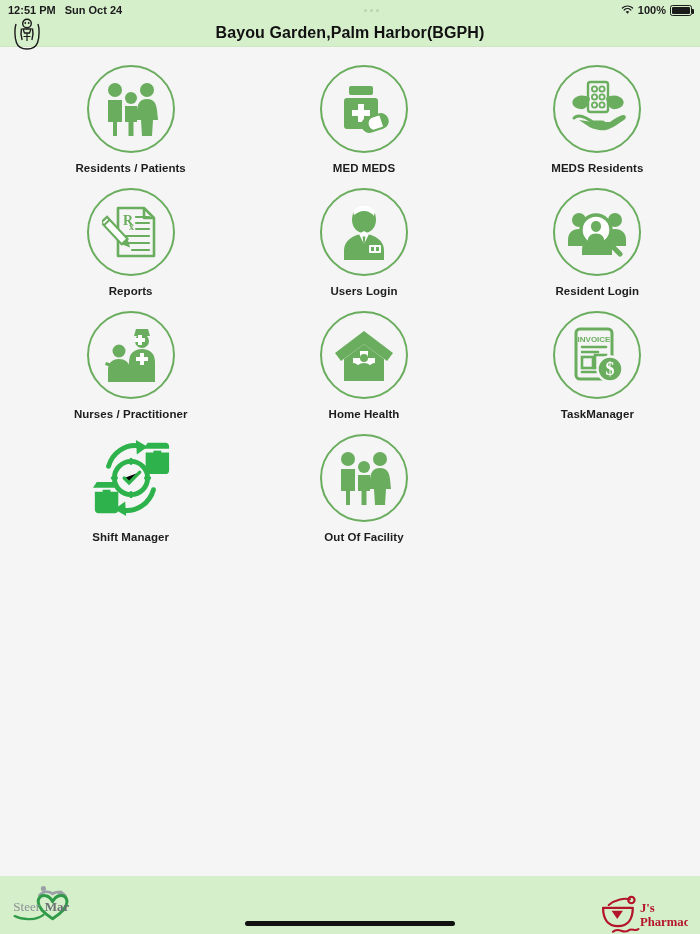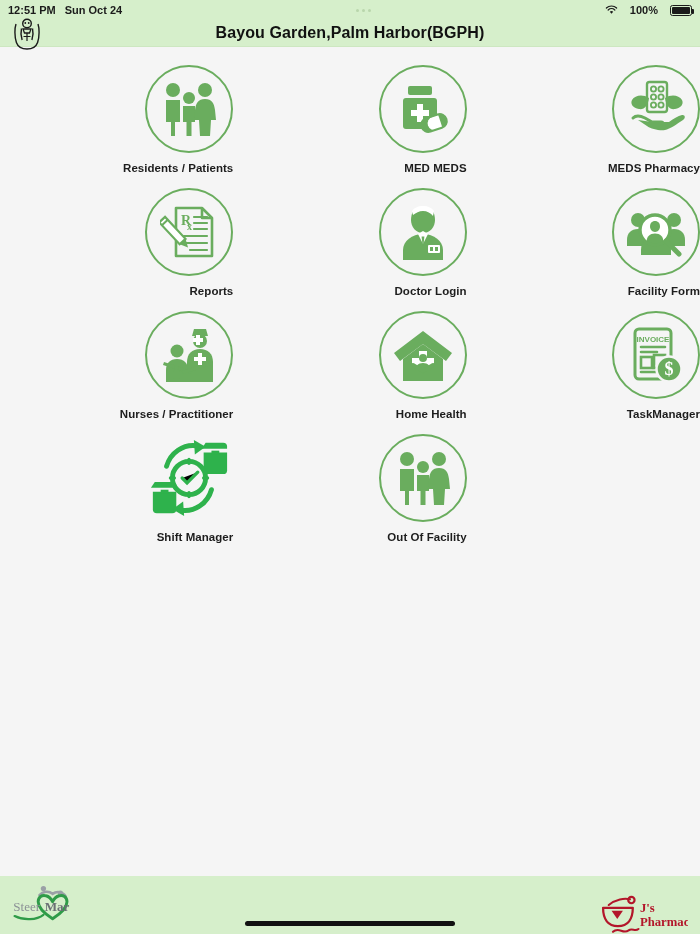--- a/index.html
+++ b/index.html
@@ -12,21 +12,21 @@
   .screen { position: relative; width: 700px; height: 934px; display: flex; flex-direction: column; background:#f5f5f5; }
 
   
   .statusbar {
     height: 20px; background: #d6efcb; flex: 0 0 20px;
     display: flex; align-items: center; padding: 0 8px;
     font-size: 11px; color: #1b1b1b; font-weight: 600;
   }
   .sb-left { display: flex; align-items: center; gap: 9px; }
   .sb-spacer { flex: 1 1 auto; }
-  .sb-right { display: flex; align-items: center; gap: 12px; }
+  .sb-right { display: flex; align-items: center; gap: 4px; }
   .sb-dots { display:flex; gap:3px; align-items:center; }
   .sb-dots i { width:3px;height:3px;border-radius:50%;background:#b9d6ac;display:block; }
   .batt { width: 22px; height: 11px; border: 1px solid #1b1b1b; border-radius: 2.5px; position: relative; }
   .batt::after { content:""; position:absolute; right:-3px; top:3px; width:2px; height:5px; background:#1b1b1b; border-radius:0 1px 1px 0; }
   .batt i { position:absolute; left:1px; top:1px; bottom:1px; width:18px; background:#1b1b1b; border-radius:1px; display:block; }
 
   
   .header {
     height: 27px; flex: 0 0 27px; background: #d6efcb;
     display: flex; align-items: center; position: relative;
@@ -34,21 +34,21 @@
   }
   .brandmark { position: absolute; left: 10px; top: -5px; width: 34px; height: 36px; }
   .header-title {
     width: 100%; text-align: center; font-size: 16px; font-weight: 700; color: #111; letter-spacing: .1px;
   }
 
   
   .content { flex: 1 1 auto; background: #f5f5f5; padding-top: 10px; overflow: hidden; }
   .grid { display: grid; grid-template-columns: repeat(3, 1fr); row-gap: 0; }
   .tile {
-    display: flex; flex-direction: column; align-items: flex-end;
+    display: flex; flex-direction: column; align-items: center;
     padding-top: 8px; height: 123px; cursor: pointer; user-select: none; padding-left: 28px;
   }
   .disc {
     width: 88px; height: 88px; border-radius: 50%;
     border: 2px solid #6aad5e; display: flex; align-items: center; justify-content: center;
     background: transparent;
   }
   .disc.noring { border-color: transparent; }
   .disc svg { display: block; }
   .tile-label {
@@ -167,21 +167,21 @@
                 <circle cx="36" cy="19" r="2.6"></circle>
               <circle cx="28.5" cy="27" r="2.6"></circle>
                 <circle cx="36" cy="27" r="2.6"></circle>
             </g>
             <path d="M24 20c-6-4-14-3-17 2-2 4 1 8 7 9 5 1 9-3 10-11z" fill="#6aad5e"></path>
             <path d="M40 20c6-4 14-3 17 2 2 4-1 8-7 9-5 1-9-3-10-11z" fill="#6aad5e"></path>
             <path d="M8 40c3-3 8-2 12 0l7 4h9c3 0 3 4 0 4h-9" fill="none" stroke="#6aad5e" stroke-width="3" stroke-linecap="round"></path>
             <path d="M27 44h17c4-3 9-6 13-7 3-.6 4 3 1 5-6 4-13 9-18 10-5 1-14-1-18-4l-9-6" fill="#6aad5e"></path>
           </svg>
         </div>
-        <div class="tile-label">MEDS Pharmacy</div>
+        <div class="tile-label">MEDS Residents</div>
       </div>
 
       <div class="tile">
         <div class="disc">
           <svg width="58" height="58" viewBox="0 0 58 58">
             <path d="M16 5h26l10 10v38H16z" fill="none" stroke="#6aad5e" stroke-width="2.6" stroke-linejoin="round"></path>
             <path d="M42 5v10h10" fill="none" stroke="#6aad5e" stroke-width="2.6" stroke-linejoin="round"></path>
             <text x="21" y="22" font-family="Liberation Serif, serif" font-size="14" font-weight="700" fill="#6aad5e">R</text>
             <text x="27" y="27" font-family="Liberation Serif, serif" font-size="10" font-weight="700" fill="#6aad5e">x</text>
             <g stroke="#6aad5e" stroke-width="2.2" stroke-linecap="round">
@@ -207,21 +207,21 @@
             <path d="M29 30c-11 0-20 7-20 16v10h40V46c0-9-9-16-20-16z" fill="#6aad5e"></path>
             <path d="M24 30l5 10 5-10-5-3z" fill="#fff"></path>
             <path d="M27.6 32.5h2.8l-1 9h-.8z" fill="#6aad5e"></path>
             <rect x="34" y="41" width="12" height="8" rx="1" fill="#fff"></rect>
             <g fill="#6aad5e">
                 <rect x="36" y="43" width="3" height="4"></rect>
                 <rect x="41" y="43" width="3" height="4"></rect>
               </g>
           </svg>
         </div>
-        <div class="tile-label">Doctor Login</div>
+        <div class="tile-label">Users Login</div>
       </div>
 
       <div class="tile">
         <div class="disc">
           <svg width="62" height="58" viewBox="0 0 62 58">
             <g fill="#6aad5e">
               <circle cx="13" cy="17" r="7"></circle>
               <path d="M13 26C6 26 2 30 2 37v6h22v-6c0-7-4-11-11-11z"></path>
               <circle cx="49" cy="17" r="7"></circle>
               <path d="M49 26c-7 0-11 4-11 11v6h22v-6c0-7-4-11-11-11z"></path>
@@ -230,21 +230,21 @@
             </g>
             <circle cx="30" cy="27" r="15" fill="#fff"></circle>
             <g fill="#6aad5e">
               <path d="M30 18c-3.2 0-5 2.2-5 5.6 0 3 2 5.4 5 5.4s5-2.4 5-5.4c0-3.4-1.8-5.6-5-5.6z"></path>
               <path d="M30 30.5c-5.2 0-8.4 3-8.4 8v3.2h16.8V38.5c0-5-3.2-8-8.4-8z"></path>
             </g>
             <circle cx="30" cy="27" r="15" fill="none" stroke="#6aad5e" stroke-width="3.4"></circle>
             <path d="M41 38 54 51" stroke="#6aad5e" stroke-width="5" stroke-linecap="round"></path>
           </svg>
         </div>
-        <div class="tile-label">Facility Form</div>
+        <div class="tile-label">Resident Login</div>
       </div>
 
       <div class="tile">
         <div class="disc">
           <svg width="62" height="58" viewBox="0 0 62 58">
             <g fill="#6aad5e">
               <path d="M36 3h12l2 7H34z"></path>
               <circle cx="42" cy="15" r="7"></circle>
               <path d="M42 23c-8 0-13 5-13 13v20h26V36c0-8-5-13-13-13z"></path>
               <circle cx="19" cy="25" r="6.5"></circle>

